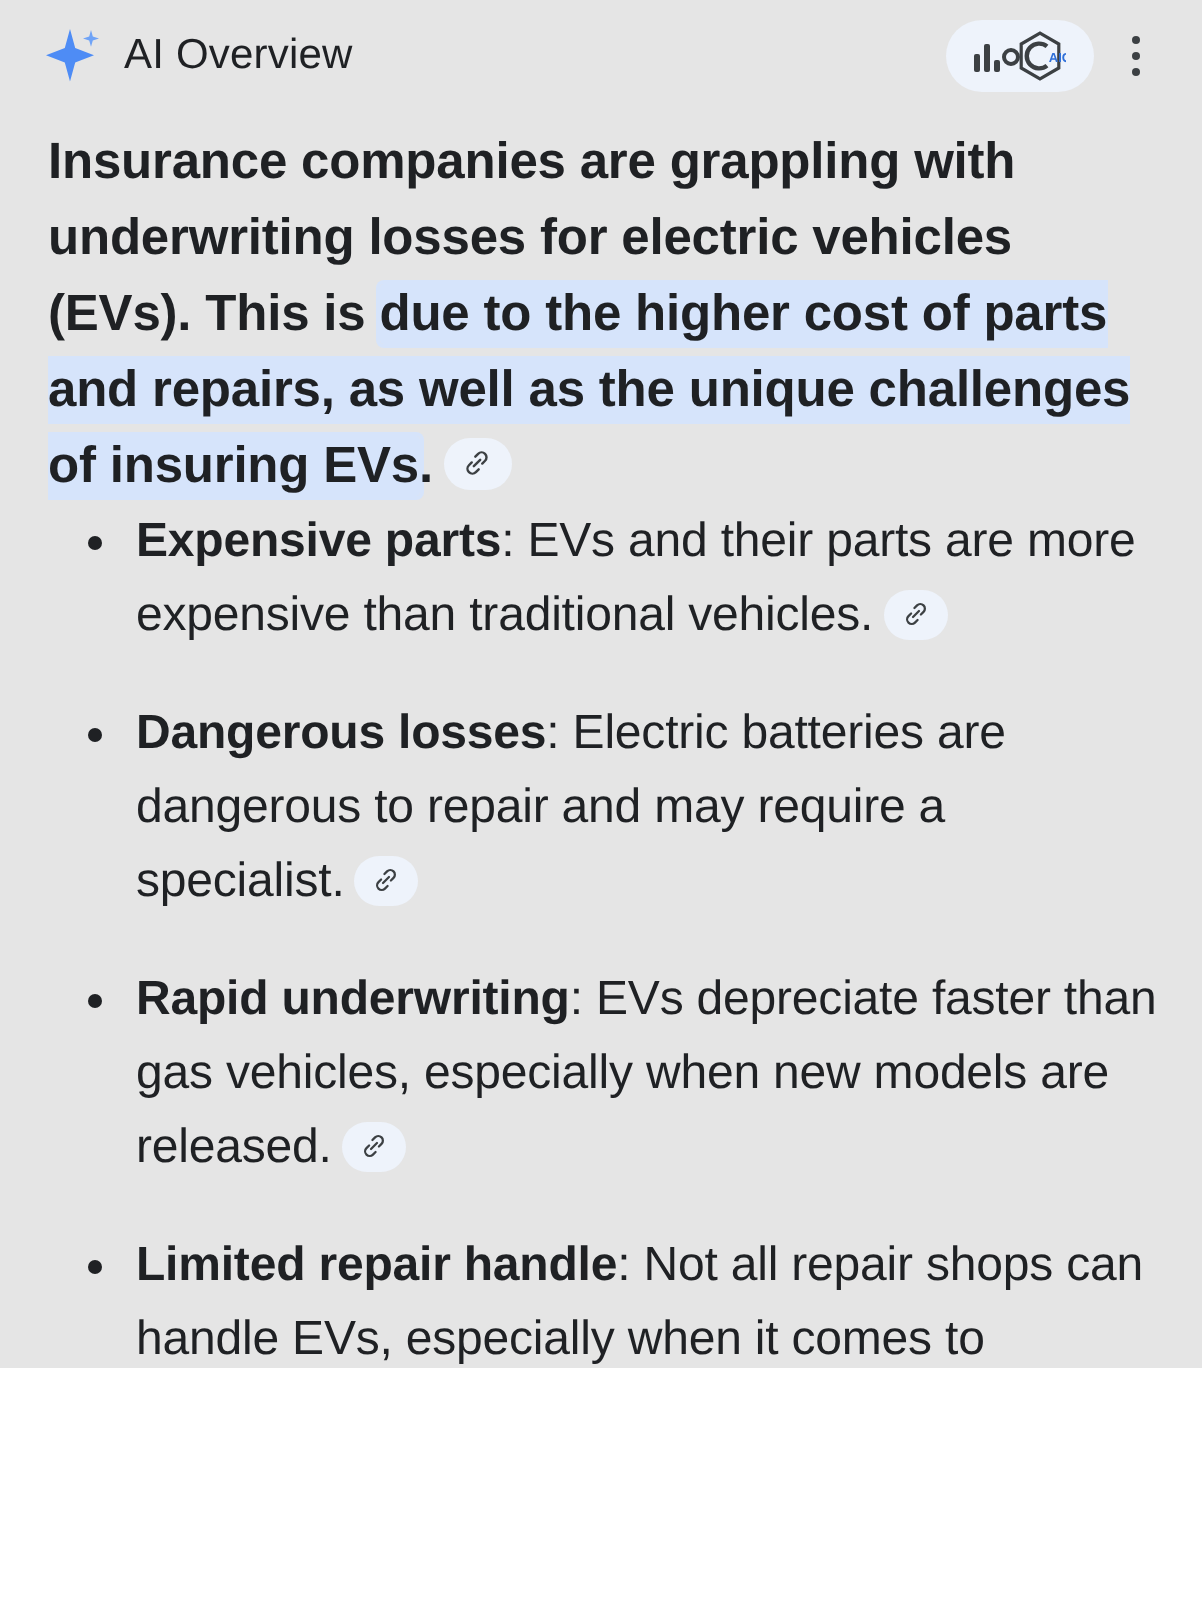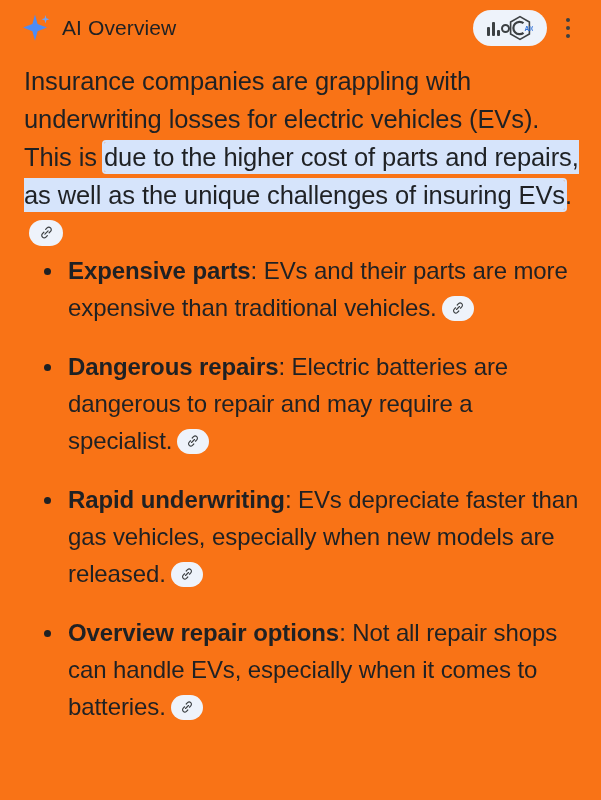--- a/index.html
+++ b/index.html
@@ -7,24 +7,24 @@
     margin: 0;
     padding: 0;
     width: 601px;
     height: 800px;
     background: #ffffff;
     font-family: "Liberation Sans", sans-serif;
     -webkit-font-smoothing: antialiased;
   }
   .page {
     width: 601px;
-    height: 800px;
+    height: 684px;
     position: relative;
     overflow: hidden;
-    background: #f97316;
+    background: #e5e5e5;
   }
 
   
   .header {
     display: flex;
     align-items: center;
     padding: 10px 18px 6px 20px;
     height: 52px;
   }
   .spark-icon {
@@ -103,21 +103,21 @@
   
   .content {
     padding: 6px 22px 0 24px;
   }
   .para {
     font-size: 25.5px;
     line-height: 38px;
     color: #1f2124;
     letter-spacing: -0.1px;
     margin: 4px 0 0 0;
-    font-weight: 400;
+    font-weight: 700;
   }
   .hl {
     background: #d6e4fb;
     border-radius: 2px;
     padding: 1px 0;
     box-shadow: 0 0 0 2px #d6e4fb;
   }
   .link-chip {
     display: inline-flex;
     align-items: center;
@@ -230,21 +230,21 @@
           <svg width="14" height="14" viewBox="0 0 16 16" aria-hidden="true">
             <path d="M6.3 9.7 L9.7 6.3" stroke="#3c4043" stroke-width="1.3" fill="none" stroke-linecap="round"></path>
             <path d="M7.1 4.6 L8.6 3.1 a2.6 2.6 0 0 1 3.7 3.7 L10.8 8.3" stroke="#3c4043" stroke-width="1.3" fill="none" stroke-linecap="round"></path>
             <path d="M8.9 11.4 L7.4 12.9 a2.6 2.6 0 0 1 -3.7 -3.7 L5.2 7.7" stroke="#3c4043" stroke-width="1.3" fill="none" stroke-linecap="round"></path>
           </svg>
         </span>
       </li>
 
       <li>
         <span class="dot"></span>
-        <b>Dangerous repairs</b><span>: Electric batteries are dangerous to repair and may require a specialist.</span><span class="link-chip small">
+        <b>Dangerous losses</b><span>: Electric batteries are dangerous to repair and may require a specialist.</span><span class="link-chip small">
           <svg width="14" height="14" viewBox="0 0 16 16" aria-hidden="true">
             <path d="M6.3 9.7 L9.7 6.3" stroke="#3c4043" stroke-width="1.3" fill="none" stroke-linecap="round"></path>
             <path d="M7.1 4.6 L8.6 3.1 a2.6 2.6 0 0 1 3.7 3.7 L10.8 8.3" stroke="#3c4043" stroke-width="1.3" fill="none" stroke-linecap="round"></path>
             <path d="M8.9 11.4 L7.4 12.9 a2.6 2.6 0 0 1 -3.7 -3.7 L5.2 7.7" stroke="#3c4043" stroke-width="1.3" fill="none" stroke-linecap="round"></path>
           </svg>
         </span>
       </li>
 
       <li>
         <span class="dot"></span>
@@ -252,21 +252,21 @@
           <svg width="14" height="14" viewBox="0 0 16 16" aria-hidden="true">
             <path d="M6.3 9.7 L9.7 6.3" stroke="#3c4043" stroke-width="1.3" fill="none" stroke-linecap="round"></path>
             <path d="M7.1 4.6 L8.6 3.1 a2.6 2.6 0 0 1 3.7 3.7 L10.8 8.3" stroke="#3c4043" stroke-width="1.3" fill="none" stroke-linecap="round"></path>
             <path d="M8.9 11.4 L7.4 12.9 a2.6 2.6 0 0 1 -3.7 -3.7 L5.2 7.7" stroke="#3c4043" stroke-width="1.3" fill="none" stroke-linecap="round"></path>
           </svg>
         </span>
       </li>
 
       <li>
         <span class="dot"></span>
-        <b>Overview repair options</b><span>: Not all repair shops can handle EVs, especially when it comes to batteries.</span><span class="link-chip small">
+        <b>Limited repair handle</b><span>: Not all repair shops can handle EVs, especially when it comes to batteries.</span><span class="link-chip small">
           <svg width="14" height="14" viewBox="0 0 16 16" aria-hidden="true">
             <path d="M6.3 9.7 L9.7 6.3" stroke="#3c4043" stroke-width="1.3" fill="none" stroke-linecap="round"></path>
             <path d="M7.1 4.6 L8.6 3.1 a2.6 2.6 0 0 1 3.7 3.7 L10.8 8.3" stroke="#3c4043" stroke-width="1.3" fill="none" stroke-linecap="round"></path>
             <path d="M8.9 11.4 L7.4 12.9 a2.6 2.6 0 0 1 -3.7 -3.7 L5.2 7.7" stroke="#3c4043" stroke-width="1.3" fill="none" stroke-linecap="round"></path>
           </svg>
         </span>
       </li>
 
     </ul>
   </div>

